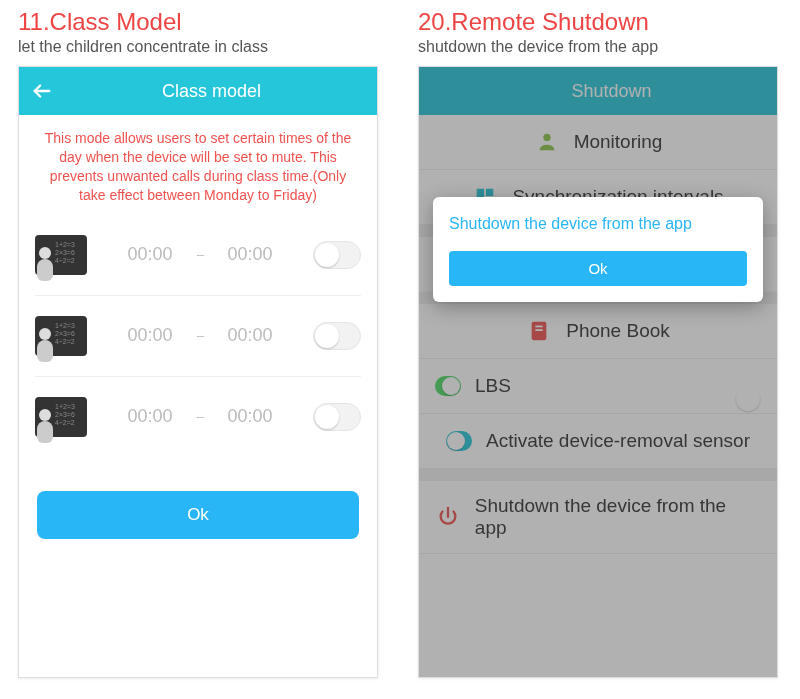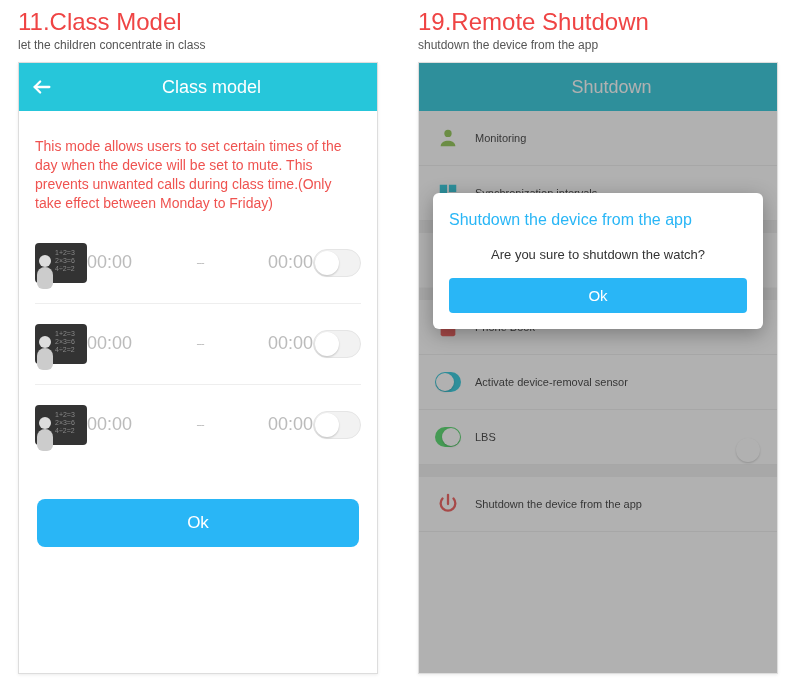--- a/index.html
+++ b/index.html
@@ -6,21 +6,21 @@
   body {
     font-family: -apple-system, "Segoe UI", Arial, sans-serif;
     background: #fff;
     width: 800px;
     height: 699px;
     overflow: hidden;
   }
   .wrap { display: flex; gap: 36px; padding: 0 18px; }
   .col { flex: 1; }
   .section-title { font-size: 24px; font-weight: 400; color: #ef4444; margin-top: 8px; }
-  .section-sub { font-size: 12px; color: #555; margin-bottom: 10px; margin-top: 2px; }
+  .section-sub { font-size: 16px; color: #555; margin-bottom: 10px; margin-top: 2px; }
   .phone {
     width: 360px; height: 612px;
     border: 1px solid #ddd;
     background: #fff;
     position: relative;
     overflow: hidden;
     box-shadow: 0 1px 3px rgba(0,0,0,0.08);
   }
   .topbar {
     height: 48px; background: #26c6da;
@@ -30,22 +30,22 @@
     padding-left: 27px;
   }
   .topbar .back {
     position: absolute; left: 12px; top: 0; bottom: 0;
     display: flex; align-items: center;
     cursor: pointer;
   }
   .topbar .title { font-size: 18px; font-weight: 400; }
   .desc {
     color: #ef5350;
-    text-align: left;
-    padding: 26px 16px 10px;
+    text-align: center;
+    padding: 14px 16px 10px;
     font-size: 14px;
     line-height: 1.35;
   }
   .slot-list { padding: 0 16px; }
   .slot {
     display: flex; align-items: center;
     padding: 20px 0;
     border-bottom: 1px solid #eee;
   }
   .slot:last-child { border-bottom: none; }
@@ -61,21 +61,21 @@
     border-radius: 8px 8px 6px 6px;
   }
   .slot-icon::after {
     content: ""; position: absolute; left: 4px; bottom: 16px;
     width: 12px; height: 12px; background: #ddd; border-radius: 50%;
   }
   .slot-icon .formula {
     position:absolute; left:20px; top:6px; color:#888; font-size:7px; line-height:1.2;
   }
   .times {
-    flex: 1; display: flex; align-items: center; justify-content: space-between; gap: 24px;
+    flex: 1; display: flex; align-items: center; justify-content: center; gap: 24px;
     color: #bbb; font-size: 18px;
   }
   .dash { color: #bbb; font-size: 10px; letter-spacing: -1px; }
   .toggle {
     width: 48px; height: 28px; border-radius: 14px;
     background: #f2f2f2; border: 1px solid #e5e5e5;
     position: relative; flex-shrink: 0;
     cursor: pointer;
   }
   .toggle::after {
@@ -90,23 +90,24 @@
     border-radius: 8px; font-size: 17px;
     cursor: pointer;
   }
 
   
   .dimmed { position: absolute; inset: 0; background: rgba(60,60,60,0.4); }
   .settings-list { }
   .srow {
     display: flex; align-items: center;
     padding: 14px 16px;
-    font-size: 11px; color: #333;
+    font-size: 19px; color: #333;
     background: #fff;
     border-bottom: 1px solid #eee;
+    justify-content: center;
   }
   .srow .sicon {
     width: 26px; height: 26px; margin-right: 14px;
     display: flex; align-items: center; justify-content: center;
     font-size: 16px;
     border-radius: 5px;
   }
   .srow .sicon svg { display:block; }
   .srow.gap { background: #f0f0f0; height: 12px; padding:0; border-bottom:none; }
   .srow .tog { margin-left: auto; }
@@ -197,21 +198,21 @@
           </div>
           <div class="toggle"></div>
         </div>
       </div>
 
       <div class="ok-btn">Ok</div>
     </div>
   </div>
 
   <div class="col">
-    <div class="section-title">19.Remote Shutdown</div>
+    <div class="section-title">20.Remote Shutdown</div>
     <div class="section-sub">shutdown the device from the app</div>
 
     <div class="phone">
       <div class="topbar">
         <span class="title">Shutdown</span>
       </div>
 
       <div class="settings-list">
         <div class="srow">
           <span class="sicon">
@@ -244,51 +245,50 @@
         <div class="srow gap"></div>
         <div class="srow">
           <span class="sicon">
               <svg width="22" height="22" viewBox="0 0 24 24">
                 <rect x="4" y="2" width="16" height="20" rx="2" fill="#ef5350"></rect>
                 <rect x="8" y="6" width="8" height="2" fill="#fff"></rect>
                 <rect x="8" y="10" width="8" height="2" fill="#fff"></rect>
               </svg>
             </span>
           <span>Phone Book</span>
-        </div>
-        <div class="srow">
-          <span class="sicon">
-            <span class="stoggle tiny off" style="background:#26c6da"></span>
-          </span>
-          <span>Activate device-removal sensor</span>
         </div>
         <div class="srow">
           <span class="sicon">
             <span class="stoggle tiny on"></span>
           </span>
           <span>LBS</span>
           <span class="tog"><span class="stoggle on"></span></span>
         </div>
+        <div class="srow">
+          <span class="sicon">
+            <span class="stoggle tiny off" style="background:#26c6da"></span>
+          </span>
+          <span>Activate device-removal sensor</span>
+        </div>
         <div class="srow gap"></div>
         <div class="srow">
           <span class="sicon">
               <svg width="22" height="22" viewBox="0 0 24 24" fill="none" stroke="#ef5350" stroke-width="2.5" stroke-linecap="round">
                 <line x1="12" y1="2" x2="12" y2="12"></line>
                 <path d="M18 6a8 8 0 1 1-12 0"></path>
               </svg>
             </span>
           <span>Shutdown the device from the app</span>
         </div>
       </div>
 
       <div class="dimmed"></div>
 
       <div class="dialog">
         <div class="dialog-title">Shutdown the device from the app</div>
-        <div class="dialog-msg">Are you sure to shutdown the watch?</div>
         <div class="dialog-btns">
           <div class="dbtn">Ok</div>
         </div>
       </div>
     </div>
   </div>
 
 </div>
 
 </body></html>

